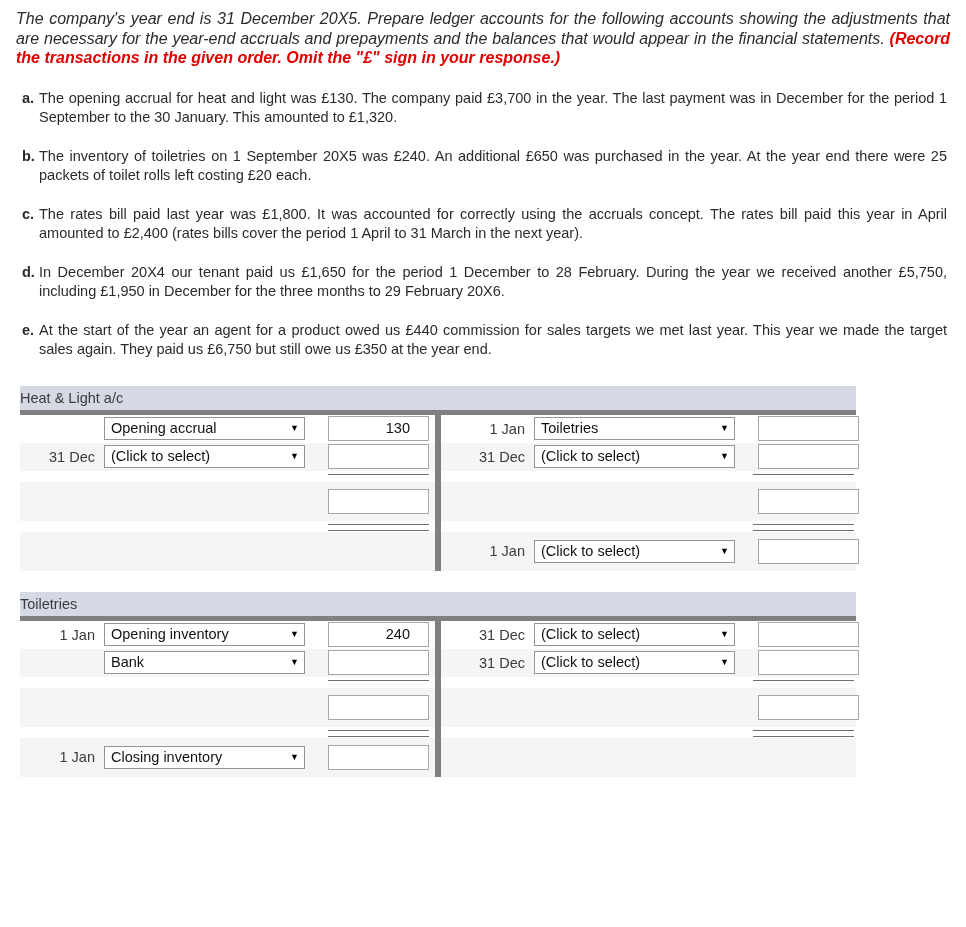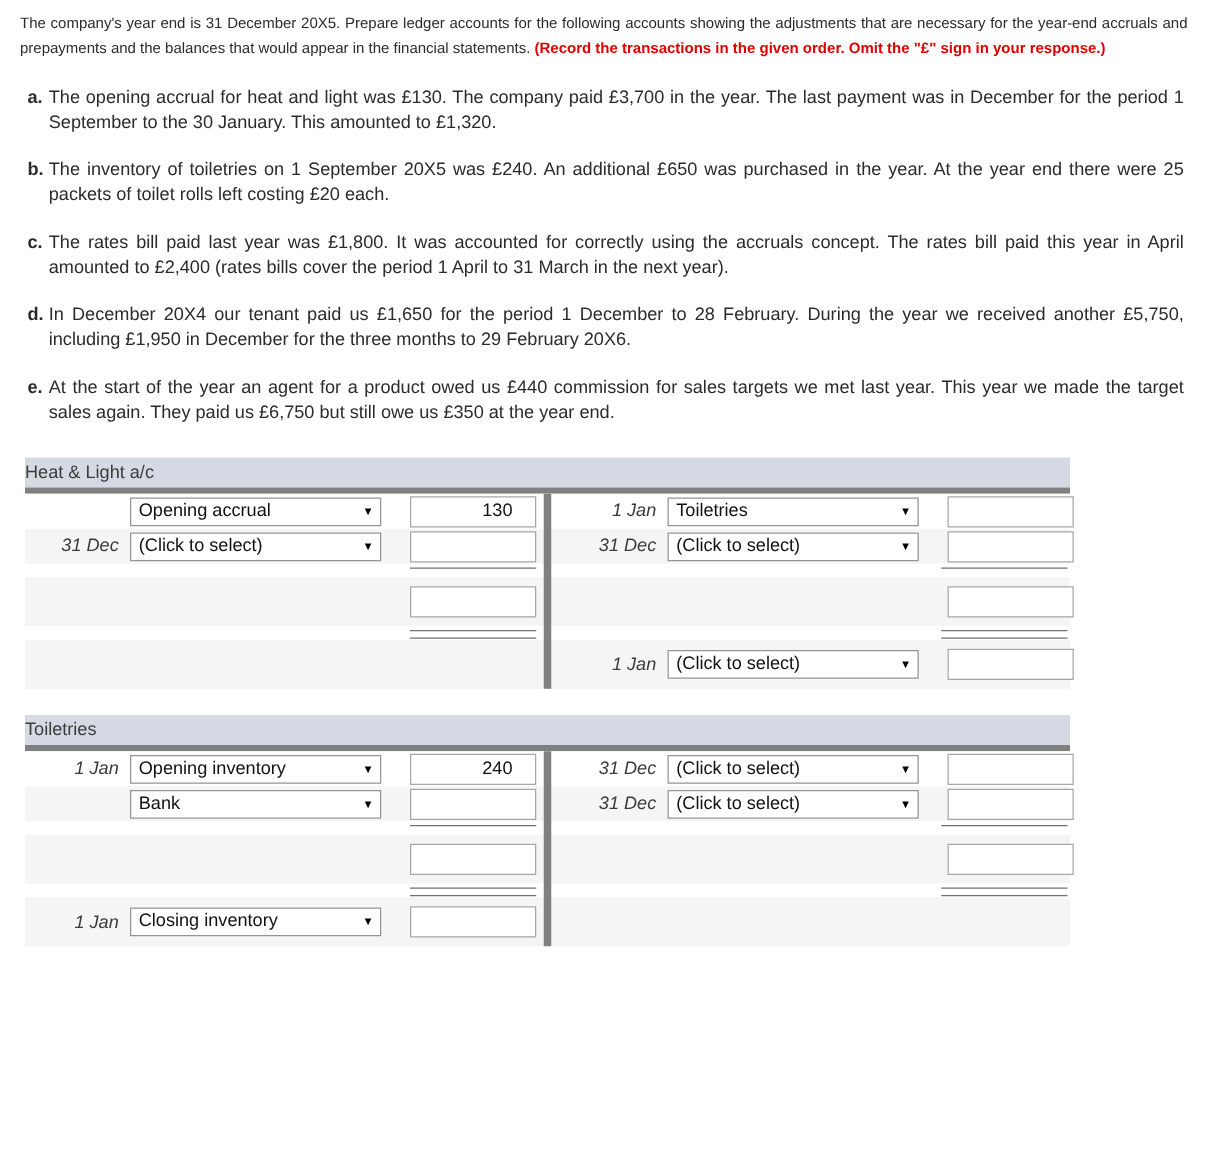--- a/index.html
+++ b/index.html
@@ -12,24 +12,25 @@
     width: 966px;
     height: 927px;
     font-family: "Liberation Sans", sans-serif;
     color: #333333;
     overflow: hidden;
   }
 
   
   .intro {
     padding: 9px 16px 0 16px;
-    font-size: 12px;
+    font-size: 16px;
     line-height: 19.5px;
     text-align: justify;
     color: #2b2b2b;
+    font-style: italic;
   }
   .intro .bold-red {
     color: #e00000;
     font-weight: bold;
   }
 
   .items {
     margin-top: 21px;
     padding: 0 16px 0 22px;
   }
@@ -114,21 +115,20 @@
 
   .cell-date {
     width: 84px;
     flex: 0 0 84px;
     text-align: right;
     padding-right: 9px;
     box-sizing: border-box;
     font-size: 14.5px;
     color: #3b3b3b;
     white-space: nowrap;
-    font-style: italic;
   }
   .side.right .cell-date {
     width: 80px;
     flex: 0 0 80px;
   }
 
   .cell-select {
     flex: 0 0 201px;
     width: 201px;
   }

